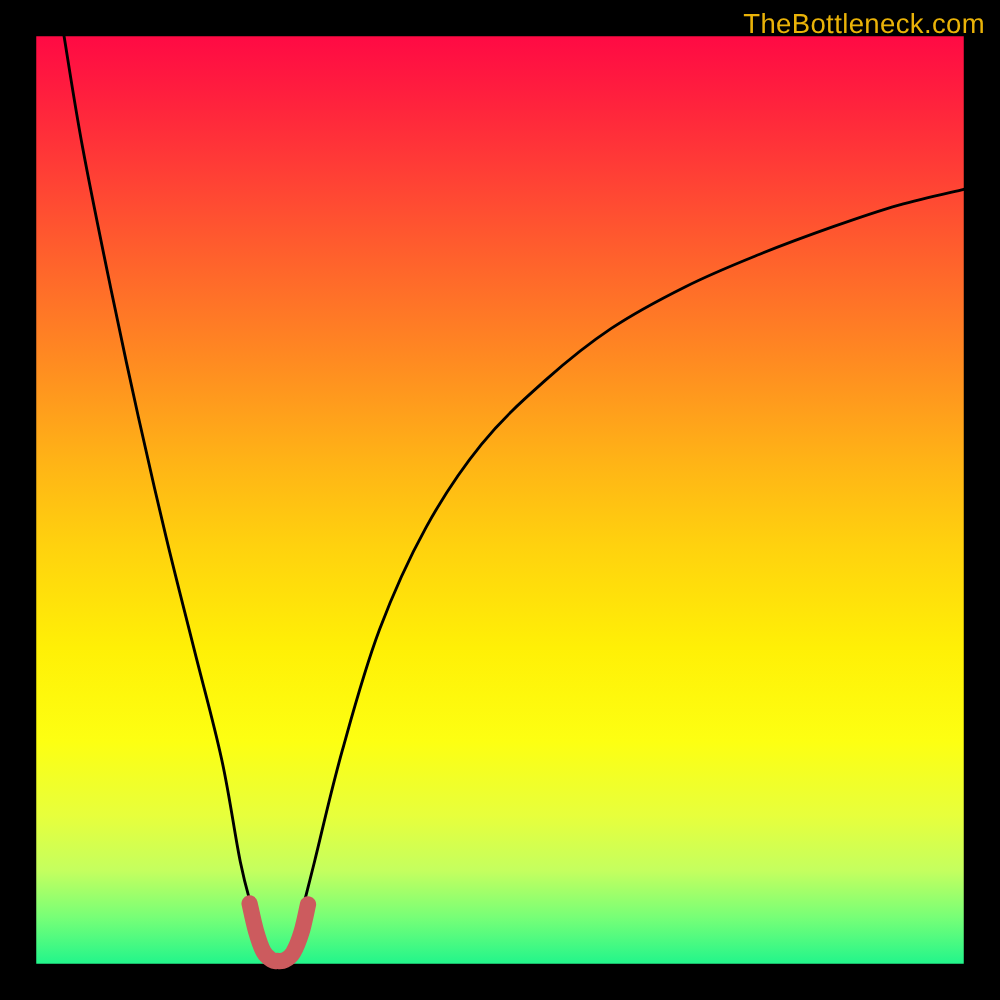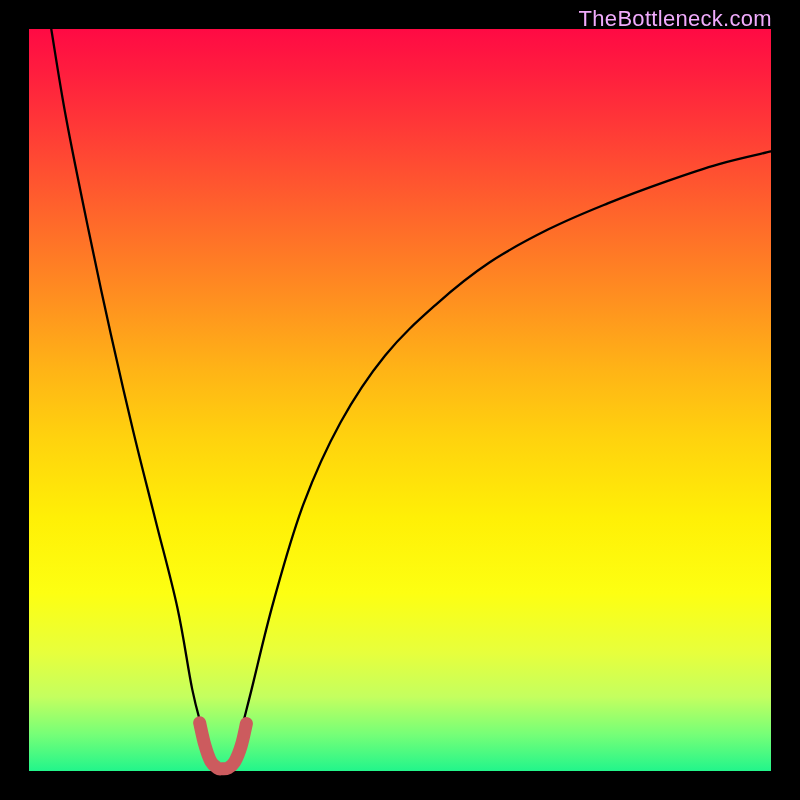--- a/index.html
+++ b/index.html
@@ -30,22 +30,22 @@
       #fdff12 76%,
       #e7ff3c 84%,
       #c4ff5f 90%,
       #77ff77 95%,
       #22f58b 100%
     );
   }
   .watermark {
     position: absolute;
     top: 6px;
-    right: 28px;
-    color: #f0abfc;
+    right: 12px;
+    color: #eab308;
     font-size: 22px;
     letter-spacing: 0.3px;
     font-weight: 500;
     z-index: 5;
   }
   svg.curves {
     position: absolute;
     left: 0;
     top: 0;
     width: 742px;

